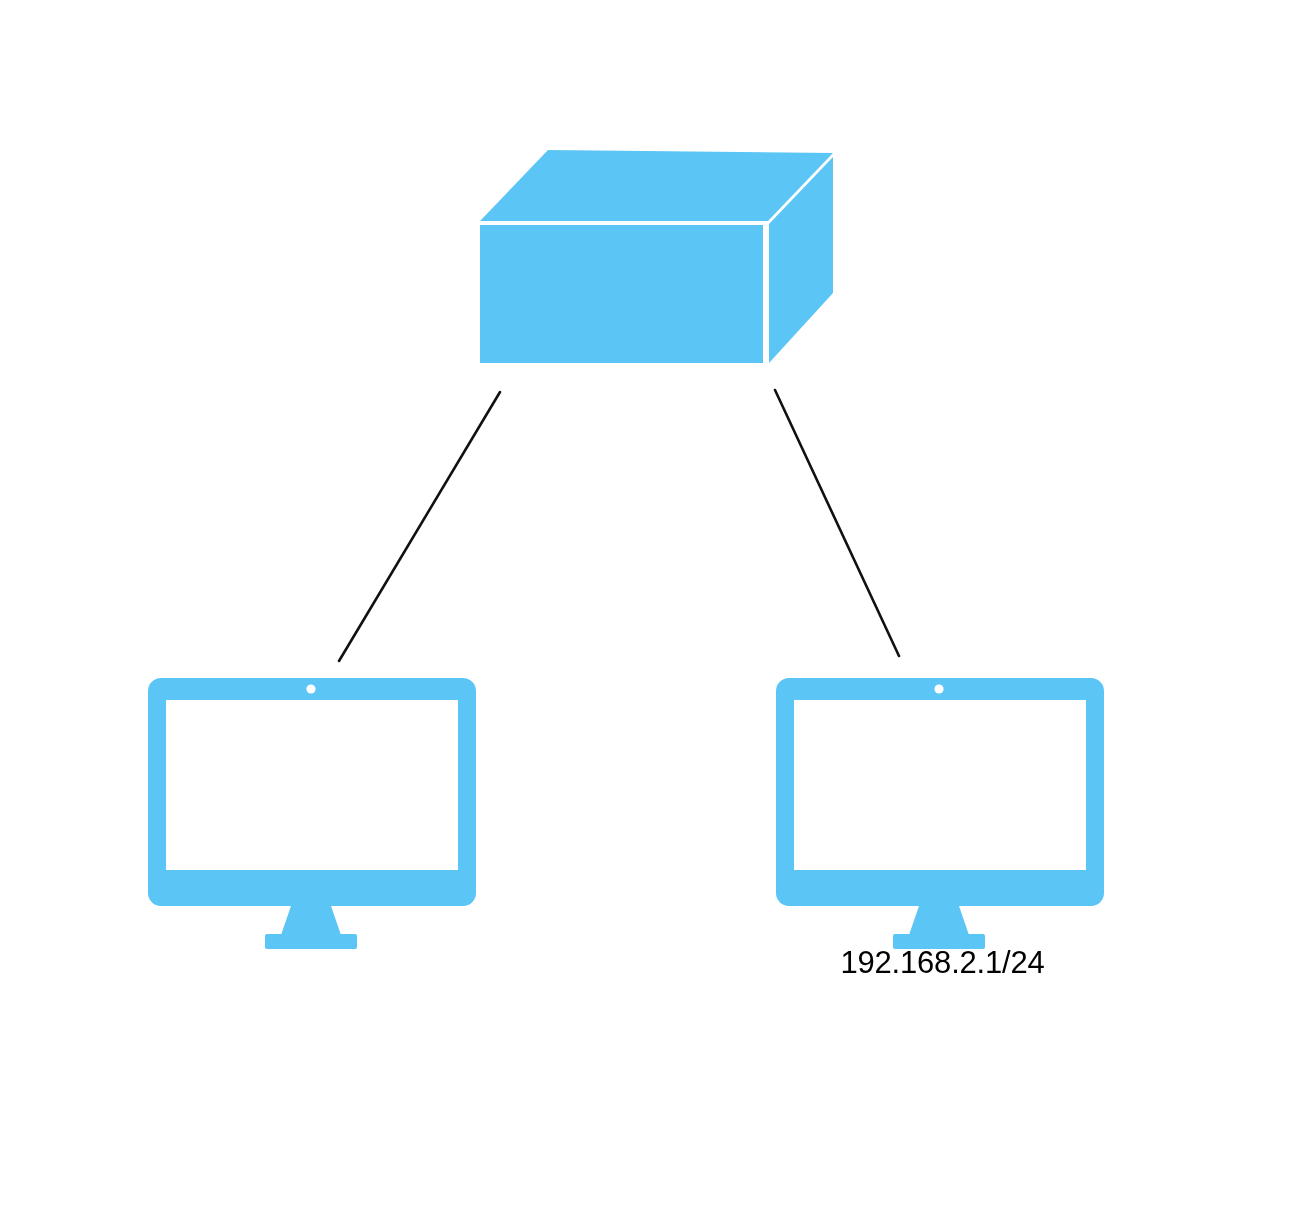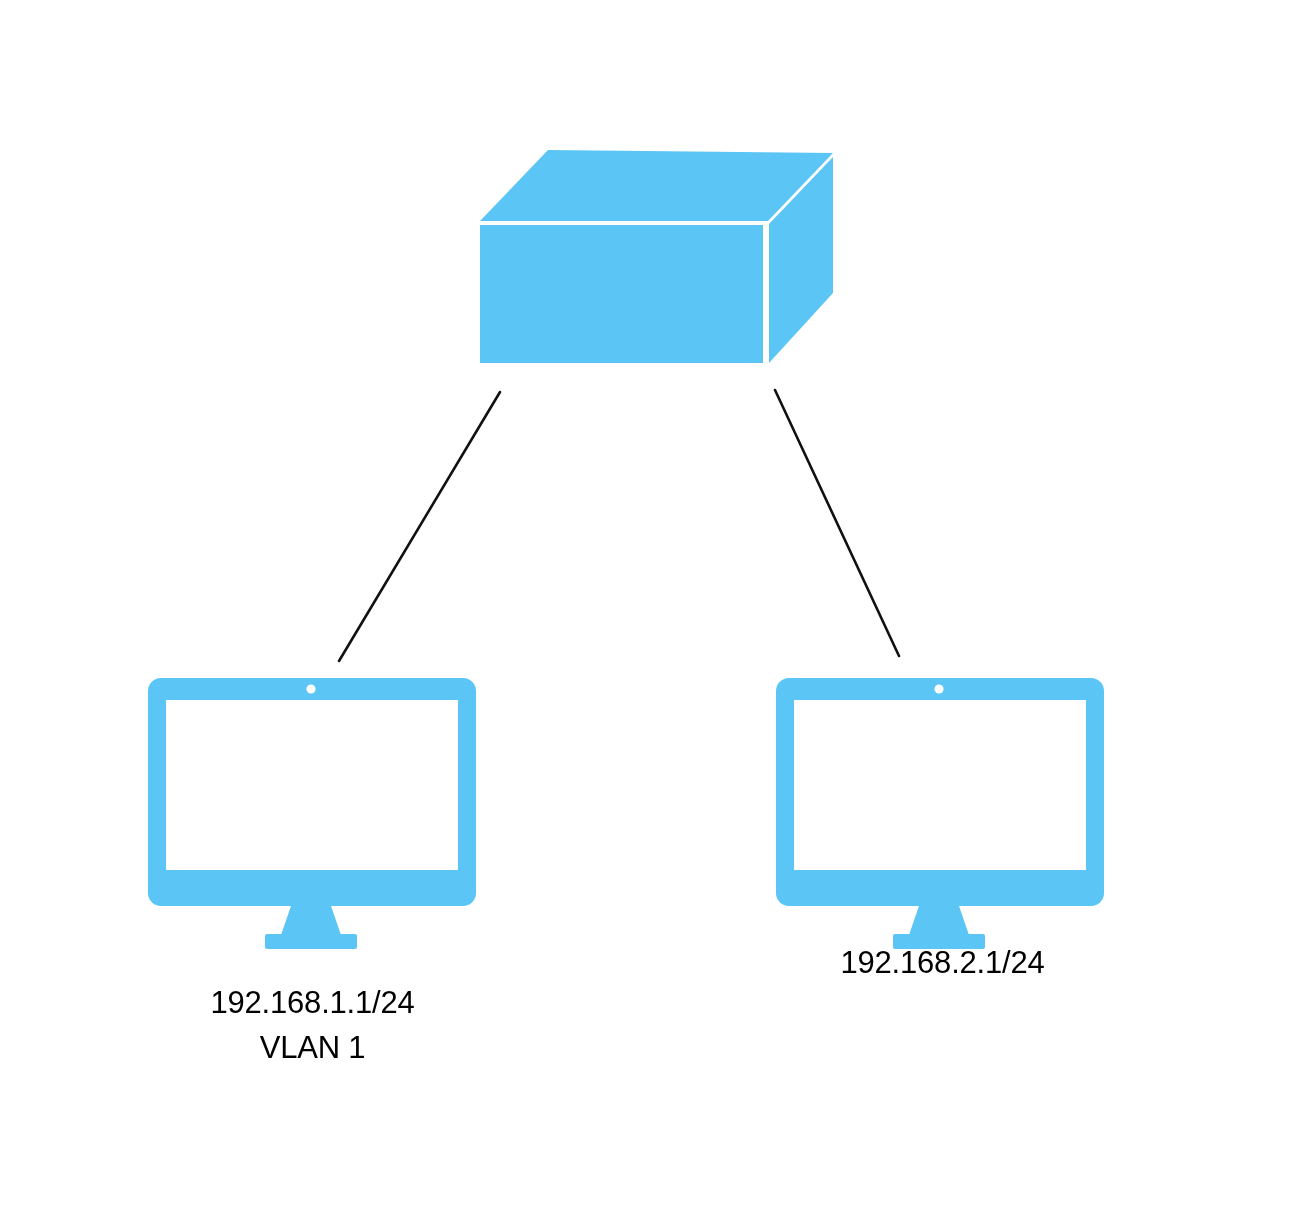--- a/index.html
+++ b/index.html
@@ -82,22 +82,18 @@
     <g>
       <rect x="776" y="678" width="328" height="228" rx="13" ry="13" fill="#5bc5f5"></rect>
       <rect x="794" y="700" width="292" height="170" fill="#ffffff"></rect>
       <circle cx="939" cy="689" r="4.6" fill="#ffffff"></circle>
       <polygon points="919,906 959,906 969,935 909,935" fill="#5bc5f5"></polygon>
       <rect x="893" y="934" width="92" height="15" rx="2" ry="2" fill="#5bc5f5"></rect>
     </g>
 
   </svg>
 
-  <div class="node-label" id="label-host-left">
-    <span class="label-line">192.168.1.1/24</span>
-    <span class="label-line">VLAN 1</span>
-  </div>
 
   <div class="node-label" id="label-host-right">
     <span class="label-line">192.168.2.1/24</span>
   </div>
 
 </div>
 
 </body></html>

